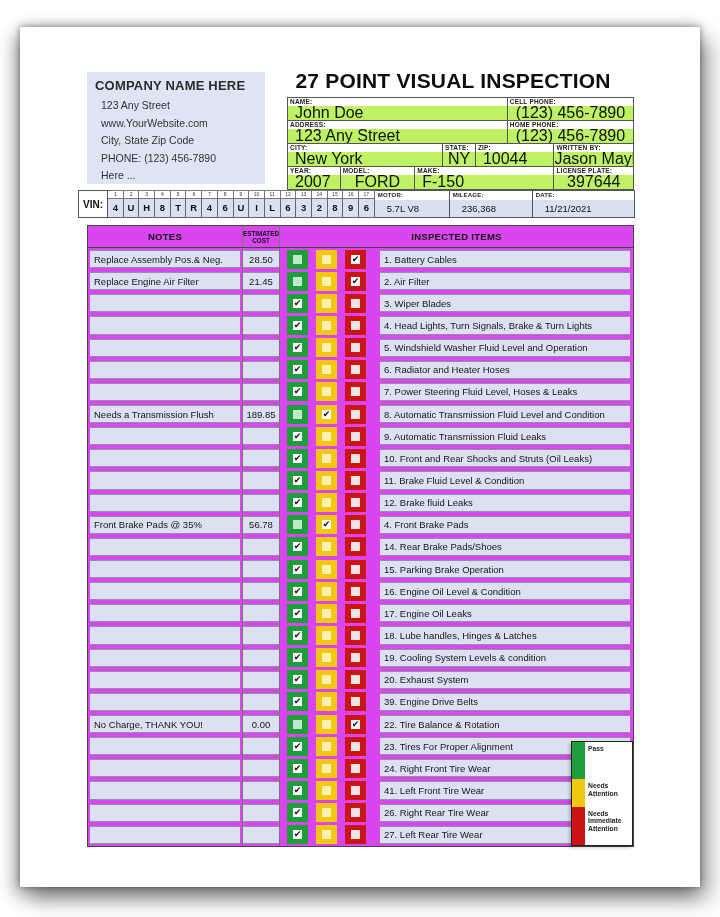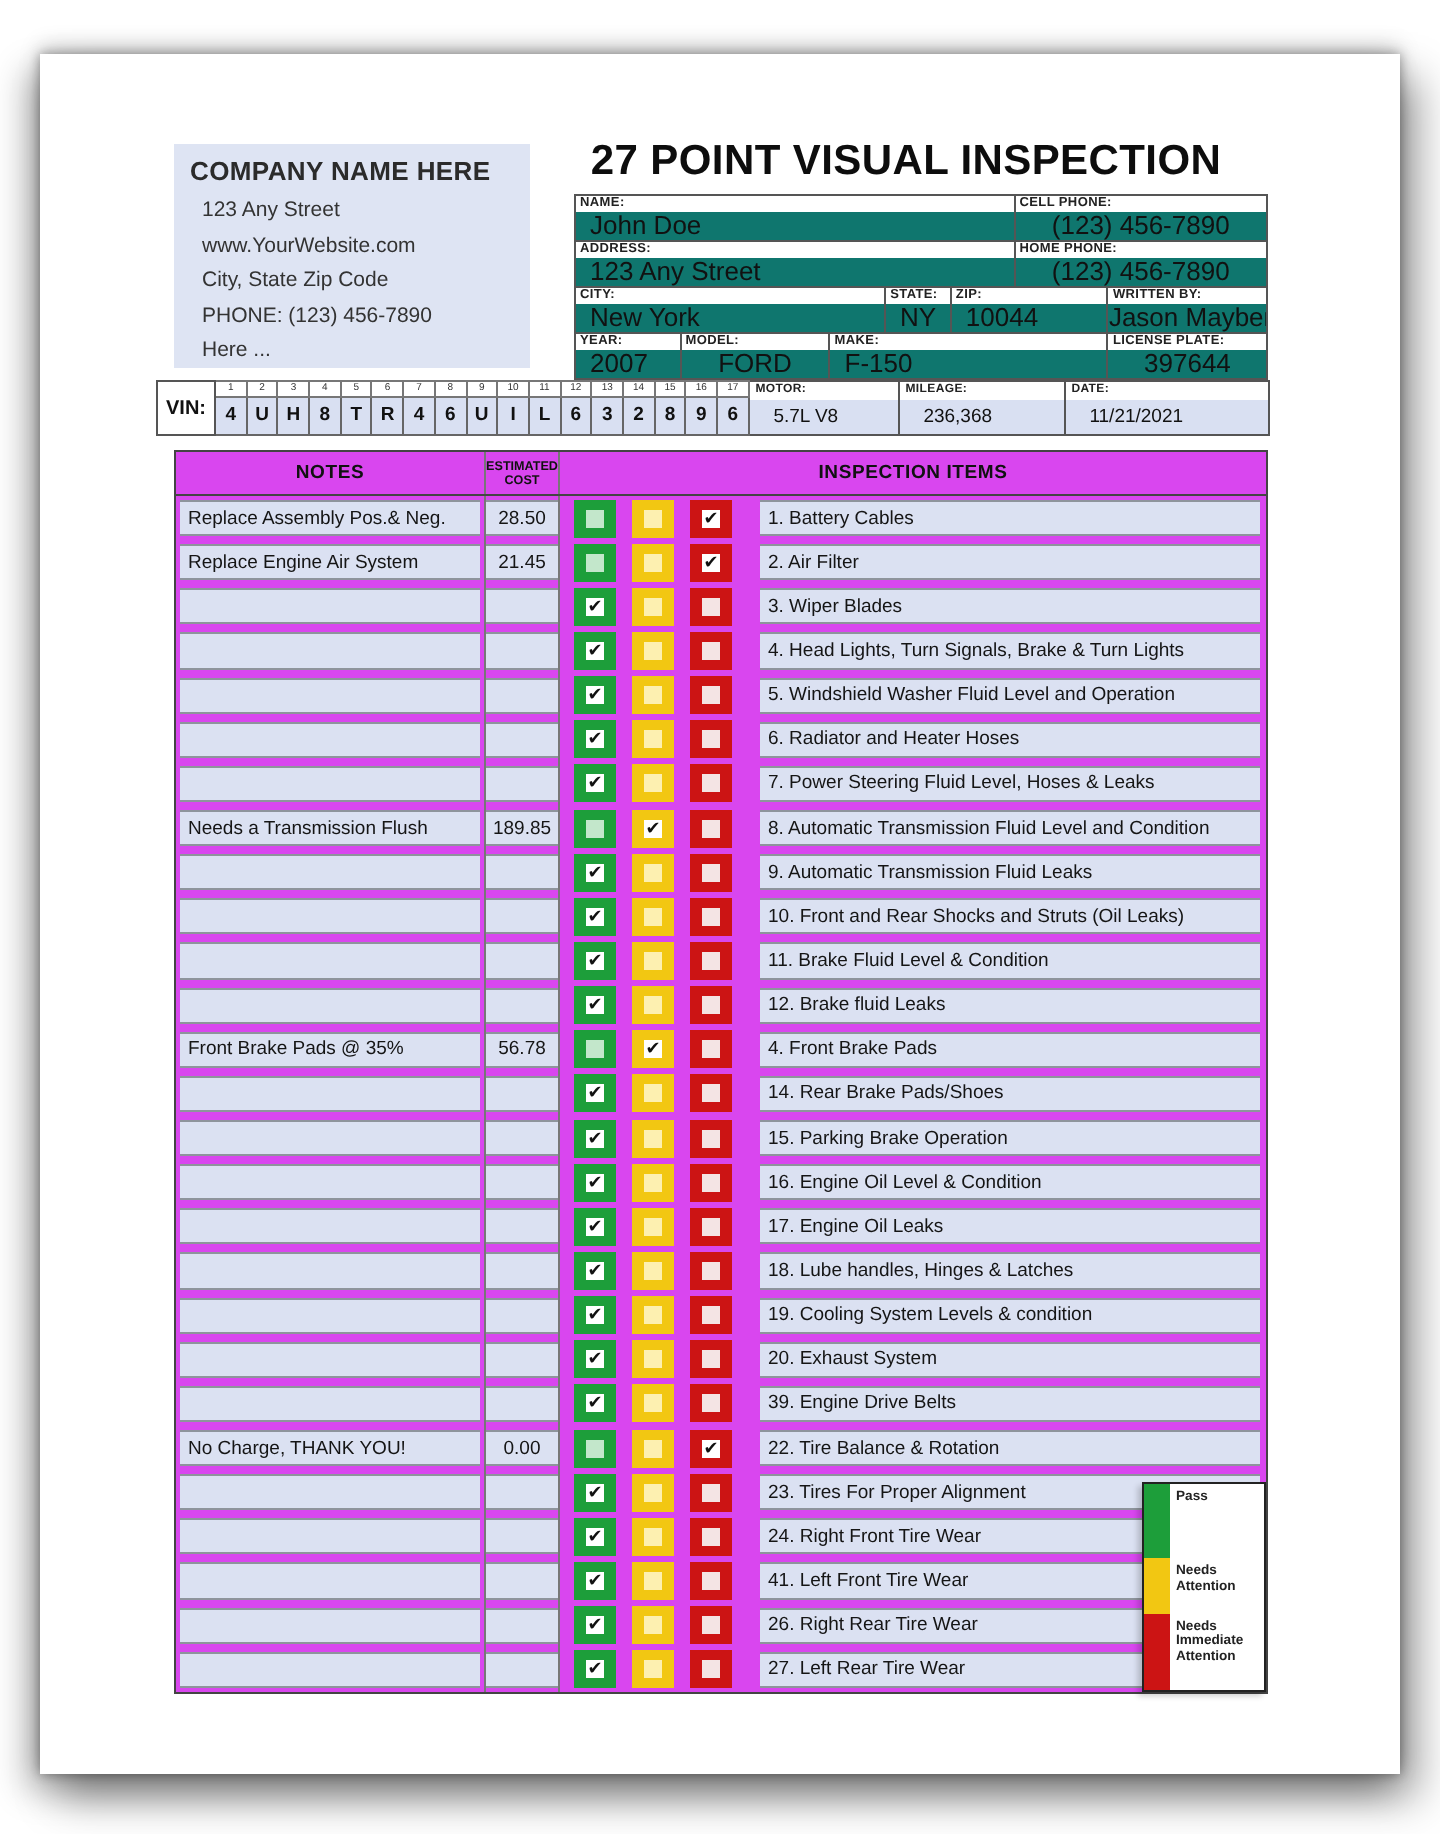--- a/index.html
+++ b/index.html
@@ -22,21 +22,21 @@
            font-size:21px; font-weight:bold; color:#0d0d0d; letter-spacing:.2px; }
 
   
   .info-grid { position:absolute; left:267px; top:70px; width:347px;
                border:1px solid #555; border-bottom:none; }
   .ig-row { display:flex; height:23px; border-bottom:1px solid #555; }
   .ig-cell { border-right:1px solid #555; display:flex; flex-direction:column; overflow:hidden; }
   .ig-cell:last-child { border-right:none; }
   .ig-label { font-size:6.5px; font-weight:bold; color:#222; background:#fff;
               height:8px; line-height:8px; padding-left:2px; letter-spacing:.2px; }
-  .ig-value { flex:1; background:#0f766e; font-size:13px; color:#111;
+  .ig-value { flex:1; background:#bef264; font-size:16px; color:#111;
               line-height:13px; padding-left:7px; white-space:nowrap; }
   .ig-value.center { text-align:center; padding-left:0; }
 
   
   .vin-strip { position:absolute; left:58px; top:163px; height:28px; display:flex; }
   .vin-label { width:30px; border:1px solid #555; background:#fff; font-size:10px;
                font-weight:bold; color:#111; display:flex; align-items:center;
                justify-content:center; }
   .vin-cell { width:15.7px; display:flex; flex-direction:column; }
   .vin-num { height:9px; border:1px solid #777; border-left:none; background:#fff;
@@ -245,21 +245,21 @@
       <div class="vin-meta" style="width: 102px;">
         <div class="vm-label">DATE:</div>
         <div class="vm-value">11/21/2021</div>
       </div>
     </div>
 
   <div class="insp-table">
     <div class="t-head">
       <div class="th-notes">NOTES</div>
       <div class="th-cost">ESTIMATED COST</div>
-      <div class="th-items">INSPECTION ITEMS</div>
+      <div class="th-items">INSPECTED ITEMS</div>
     </div>
     <div id="t-body">
         <div class="t-row">
           <div class="td-notes">
             <div class="band note-band">Replace Assembly Pos.&amp; Neg.</div>
           </div>
           <div class="td-cost">
             <div class="band cost-band">28.50</div>
           </div>
           <div class="td-checks">
@@ -272,21 +272,21 @@
             <div class="cbox" style="background: rgb(204, 20, 20);">
               <div class="cbox-inner" style="background: rgb(255, 255, 255);">✔</div>
             </div>
           </div>
           <div class="td-items">
             <div class="band item-band">1. Battery Cables</div>
           </div>
         </div>
         <div class="t-row">
           <div class="td-notes">
-            <div class="band note-band">Replace Engine Air System</div>
+            <div class="band note-band">Replace Engine Air Filter</div>
           </div>
           <div class="td-cost">
             <div class="band cost-band">21.45</div>
           </div>
           <div class="td-checks">
             <div class="cbox" style="background: rgb(29, 158, 58);">
               <div class="cbox-inner" style="background: rgb(195, 231, 203);"></div>
             </div>
             <div class="cbox" style="background: rgb(242, 199, 18);">
               <div class="cbox-inner" style="background: rgb(253, 240, 176);"></div>

